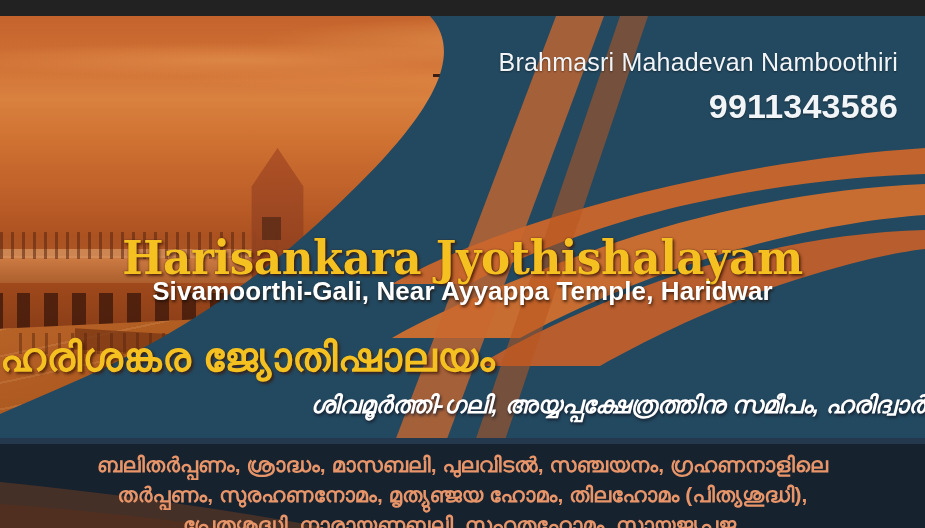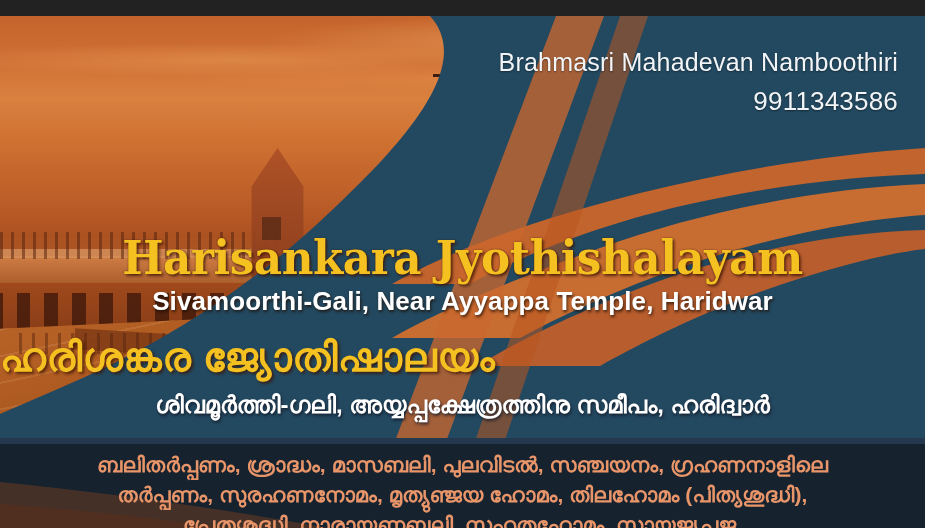--- a/index.html
+++ b/index.html
@@ -187,48 +187,48 @@
   .shapes svg{position:absolute;inset:0;width:100%;height:100%;display:block;}
 
   
   .top-text{
     position:absolute;right:27px;top:32px;
     text-align:right;color:#F2F5F8;
     text-shadow:0 1px 2px rgba(0,0,0,.45);
     letter-spacing:.2px;
   }
   .top-name{font-size:25px;line-height:1.18;font-weight:400;}
-  .top-phone{font-size:26px;line-height:1.25;font-weight:400;margin-top:7px;}
+  .top-phone{font-size:34px;line-height:1.25;font-weight:700;margin-top:7px;}
 
   .title-en{
     position:absolute;left:0;right:0;top:218px;text-align:center;
     font-family:"DejaVu Serif", serif;
     font-weight:700;font-size:47px;line-height:1;
     color:#F4C121;
     letter-spacing:-0.5px;
     transform:scaleX(.93);
     text-shadow:2px 2px 3px rgba(60,20,5,.75), 0 0 2px rgba(60,20,5,.6);
   }
   .addr-en{
-    position:absolute;left:0;right:0;top:272px;text-align:center;
+    position:absolute;left:0;right:0;top:262px;text-align:center;
     font-weight:700;font-size:26px;line-height:1;
     color:#FFFFFF;
     text-shadow:1px 2px 3px rgba(30,15,5,.8);
     letter-spacing:.1px;
   }
   .title-ml{
     position:absolute;left:0;right:0;top:318px;
     font-weight:700;font-size:40px;line-height:1.15;
     color:#F4C121;
     text-shadow:2px 2px 3px rgba(60,20,5,.75);
     letter-spacing:.5px;
   }
   .addr-ml{
-    position:absolute;left:0;right:0;top:375px;text-align:center;
-    font-weight:700;font-size:24px;line-height:1.15;
+    position:absolute;left:0;right:0;top:375px;text-align:right;
+    font-weight:700;font-style:italic;font-size:24px;line-height:1.15;
     color:#FFFFFF;
     text-shadow:1px 2px 3px rgba(20,25,40,.85);
   }
 
   
   .band{
     position:absolute;left:0;right:0;bottom:0;height:106px;
     background:#17222F;
     overflow:hidden;
   }

